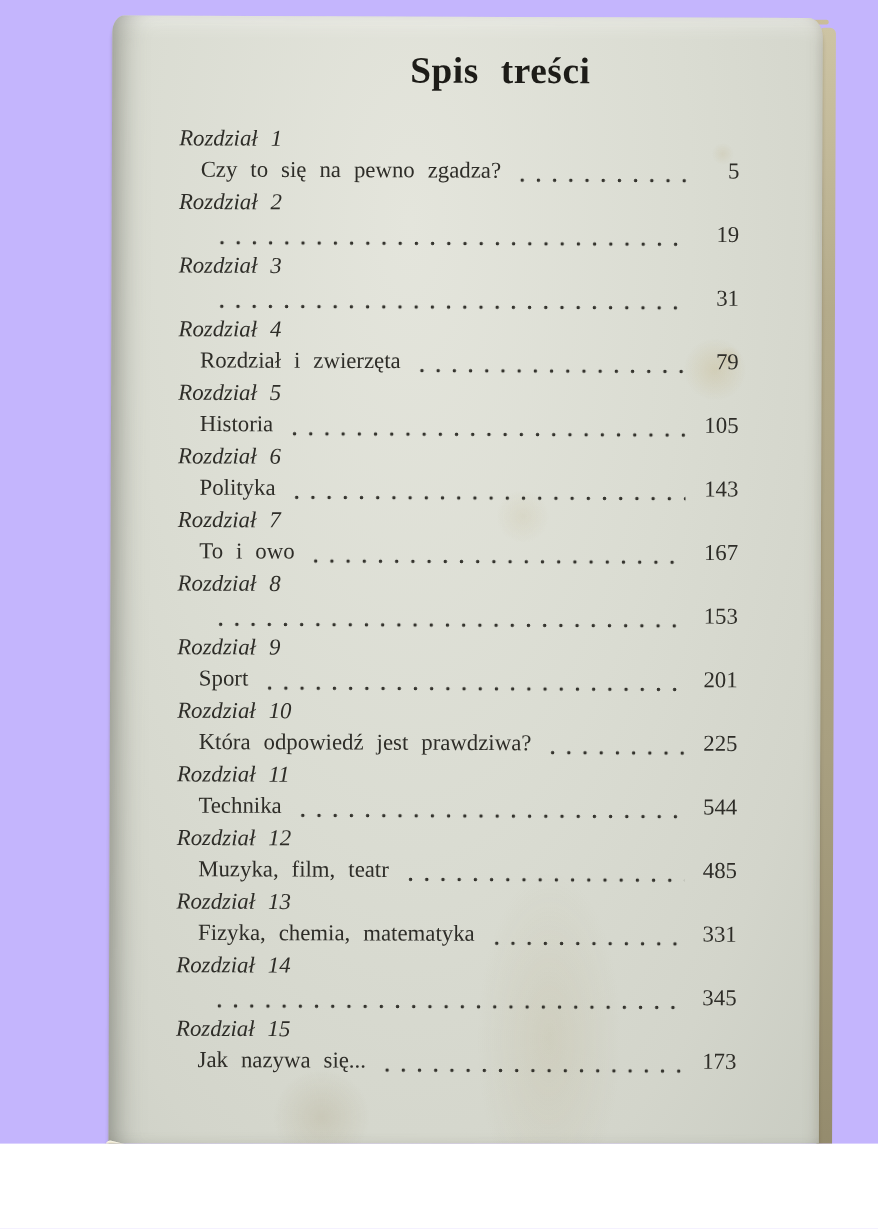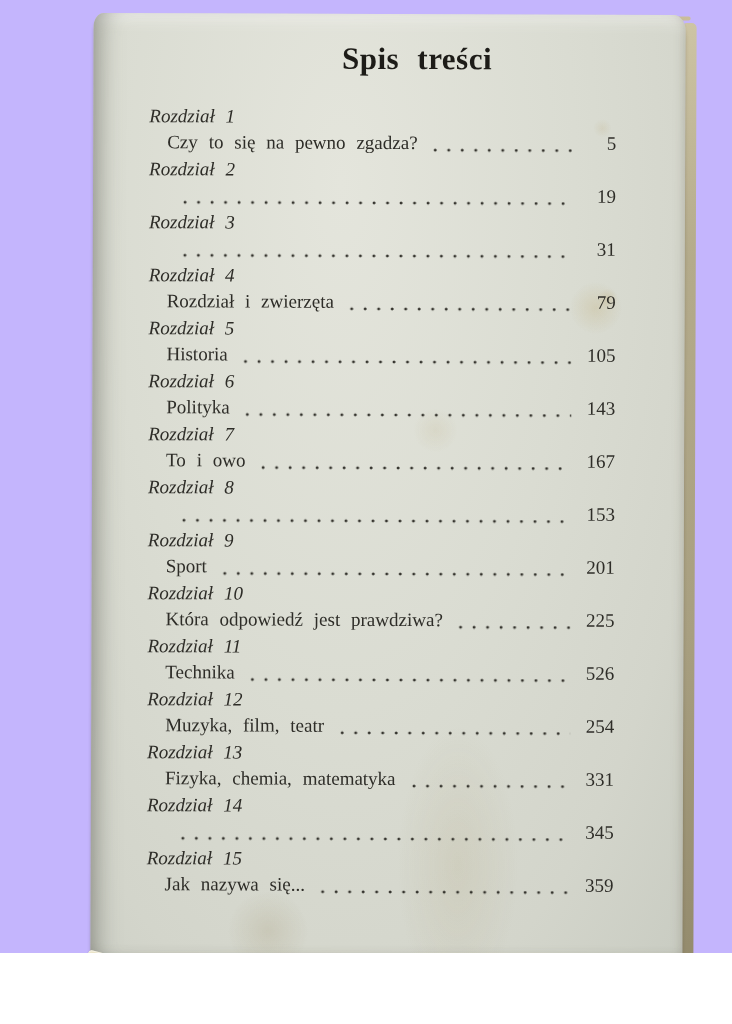--- a/index.html
+++ b/index.html
@@ -199,30 +199,30 @@
       <span class="leader"></span>
       <span class="pnum">225</span>
     </div>
   </div>
 
   <div class="entry">
     <div class="chapter">Rozdział 11</div>
     <div class="row">
       <span class="etitle">Technika</span>
       <span class="leader"></span>
-      <span class="pnum">526</span>
+      <span class="pnum">544</span>
     </div>
   </div>
 
   <div class="entry">
     <div class="chapter">Rozdział 12</div>
     <div class="row">
       <span class="etitle">Muzyka, film, teatr</span>
       <span class="leader"></span>
-      <span class="pnum">254</span>
+      <span class="pnum">485</span>
     </div>
   </div>
 
   <div class="entry">
     <div class="chapter">Rozdział 13</div>
     <div class="row">
       <span class="etitle">Fizyka, chemia, matematyka</span>
       <span class="leader"></span>
       <span class="pnum">331</span>
     </div>
@@ -234,21 +234,21 @@
       <span class="leader"></span>
       <span class="pnum">345</span>
     </div>
   </div>
 
   <div class="entry">
     <div class="chapter">Rozdział 15</div>
     <div class="row">
       <span class="etitle">Jak nazywa się...</span>
       <span class="leader"></span>
-      <span class="pnum">359</span>
+      <span class="pnum">173</span>
     </div>
   </div>
 </div>
       </div>
     </div>
     <div class="bent-corner"></div>
   </div>
 </div>
 
 </body></html>

